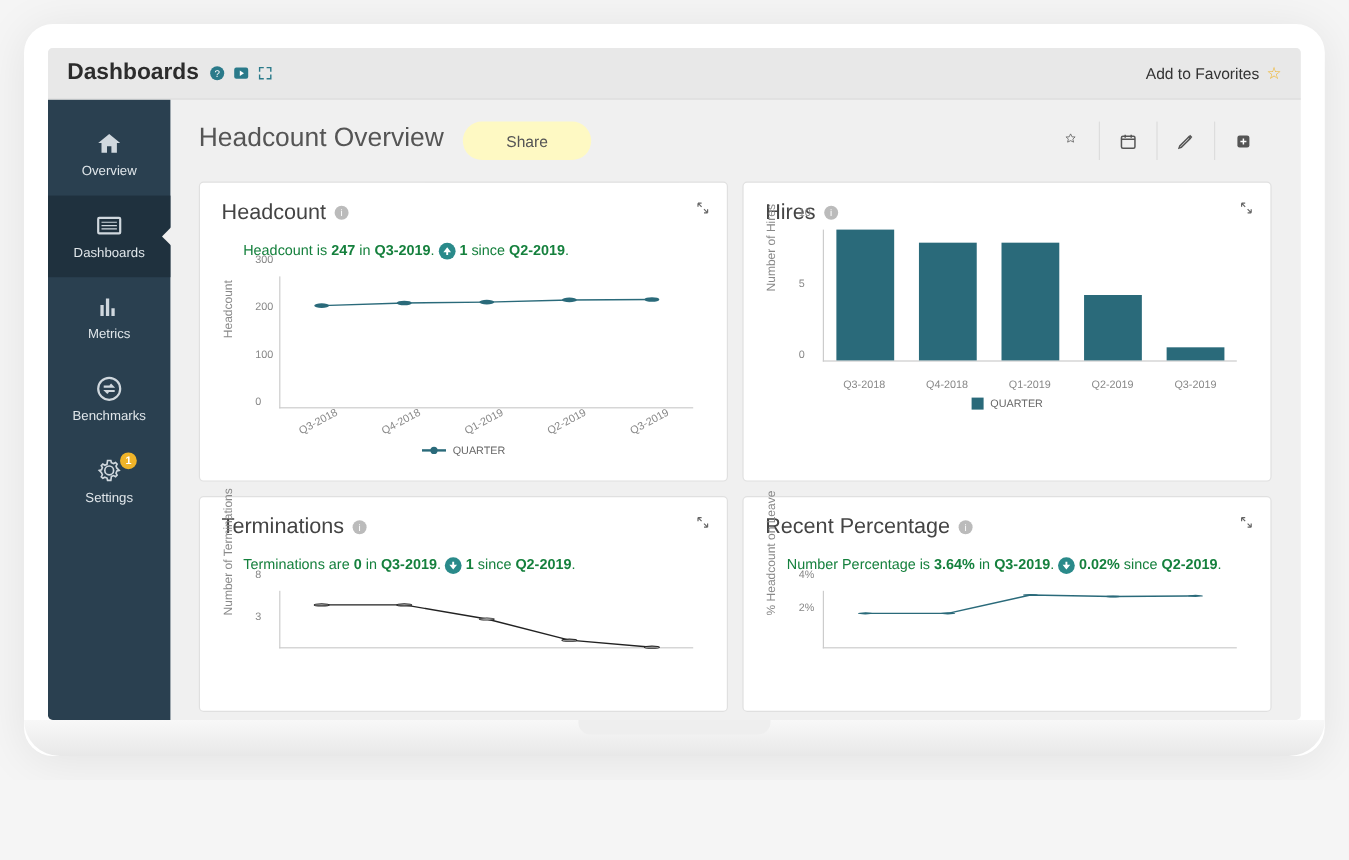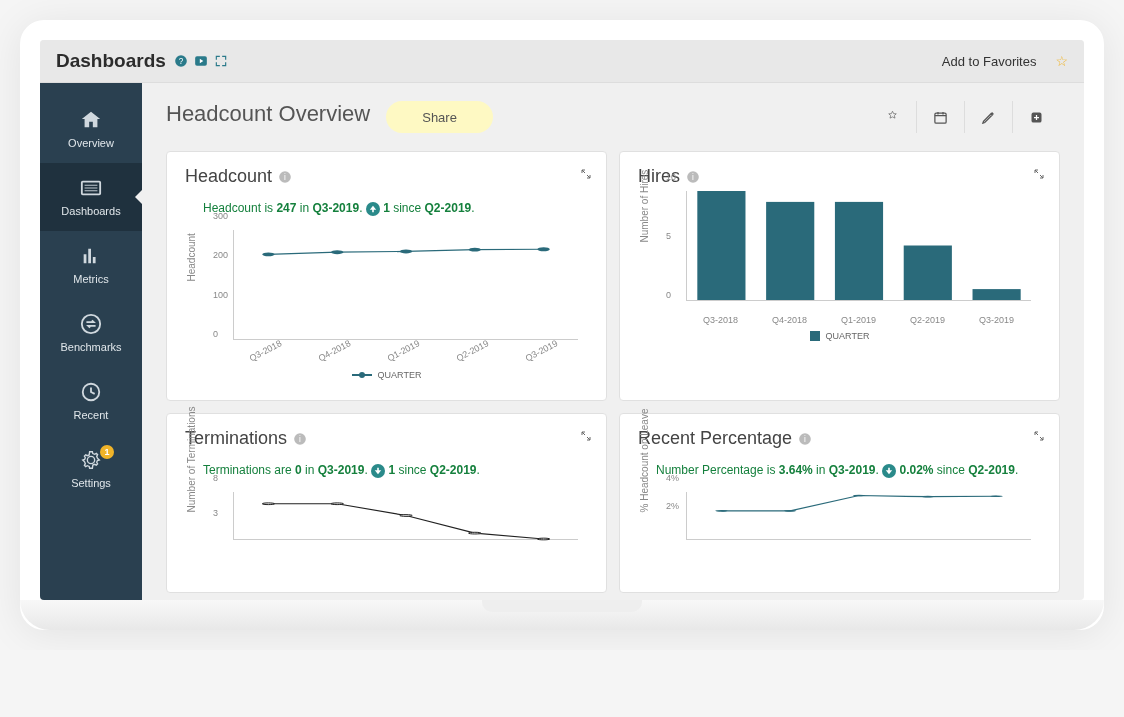--- a/index.html
+++ b/index.html
@@ -3,21 +3,21 @@
 <meta charset="utf-8">
 <style>
 *{box-sizing:border-box;margin:0;padding:0;font-family:-apple-system,BlinkMacSystemFont,'Segoe UI',Arial,sans-serif}
 body{background:#f5f5f5;display:flex;justify-content:center;padding:20px}
 .laptop{width:1084px;background:#fff;border-radius:24px;box-shadow:0 4px 40px rgba(0,0,0,0.08);overflow:hidden;padding:20px}
 .screen{background:#f0f0f0;border-radius:4px;overflow:hidden;height:560px;display:flex;flex-direction:column}
 .topbar{background:#e8e8e8;display:flex;align-items:center;padding:10px 16px;border-bottom:1px solid #ddd}
 .topbar-title{font-size:19px;font-weight:700;color:#2c2c2c}
 .topbar-icons{display:flex;gap:6px;margin-left:8px;align-items:center}
 .tb-icon{width:14px;height:14px;fill:#2a7a8a}
-.favorites{margin-left:auto;font-size:13px;color:#333;display:flex;align-items:center;gap:19px}
+.favorites{margin-left:auto;font-size:13px;color:#333;display:flex;align-items:center;gap:6px}
 .star{color:#f0b429;font-size:14px}
 .body{flex:1;display:flex;overflow:hidden}
 .sidebar{width:102px;background:#2a4050;display:flex;flex-direction:column;padding:12px 0}
 .nav-item{display:flex;flex-direction:column;align-items:center;padding:14px 6px;color:#e0e6ea;font-size:11px;cursor:pointer;position:relative}
 .nav-item.active{background:#1f313e}
 .nav-item.active::after{content:"";position:absolute;right:-1px;top:50%;transform:translateY(-50%);width:0;height:0;border-top:8px solid transparent;border-bottom:8px solid transparent;border-right:8px solid #f0f0f0}
 .nav-icon{width:22px;height:22px;fill:#d0d8de;margin-bottom:6px}
 .badge-dot{position:absolute;top:10px;right:28px;width:14px;height:14px;background:#f0b429;border-radius:50%;display:flex;align-items:center;justify-content:center;font-size:9px;color:#fff;font-weight:700}
 .main{flex:1;overflow:auto;padding:18px 24px}
 .page-head{display:flex;gap:16px;margin-bottom:18px}
@@ -107,27 +107,20 @@
   </div>
   <div class="nav-item">
     <svg class="nav-icon" viewBox="0 0 24 24">
               <circle cx="12" cy="12" r="10" fill="none" stroke="#d0d8de" stroke-width="2"></circle>
               <path d="M7 10h8l-2-2m4 6H9l2 2" stroke="#d0d8de" stroke-width="2" fill="none"></path>
             </svg>
     <span>Benchmarks</span>
   </div>
   <div class="nav-item">
     <svg class="nav-icon" viewBox="0 0 24 24">
-              <circle cx="12" cy="12" r="9" fill="none" stroke="#d0d8de" stroke-width="2"></circle>
-              <path d="M12 7v5l4 2" stroke="#d0d8de" stroke-width="2" fill="none"></path>
-            </svg>
-    <span>Recent</span>
-  </div>
-  <div class="nav-item">
-    <svg class="nav-icon" viewBox="0 0 24 24">
               <path d="M12 8a4 4 0 100 8 4 4 0 000-8zm9 4l-2 .5-.8 2 1 1.8-1.4 1.4-1.8-1-2 .8L13.5 21h-3l-.5-2-2-.8-1.8 1-1.4-1.4 1-1.8-.8-2L3 12l2-.5.8-2-1-1.8L6.2 6.3l1.8 1 2-.8L10.5 3h3l.5 2 2 .8 1.8-1 1.4 1.4-1 1.8.8 2L21 12z" fill="none" stroke="#d0d8de" stroke-width="1.5"></path>
             </svg>
     <span class="badge-dot">1</span>
     <span>Settings</span>
   </div>
 </nav>
 
 <main class="main">
 
 <div class="page-head">

